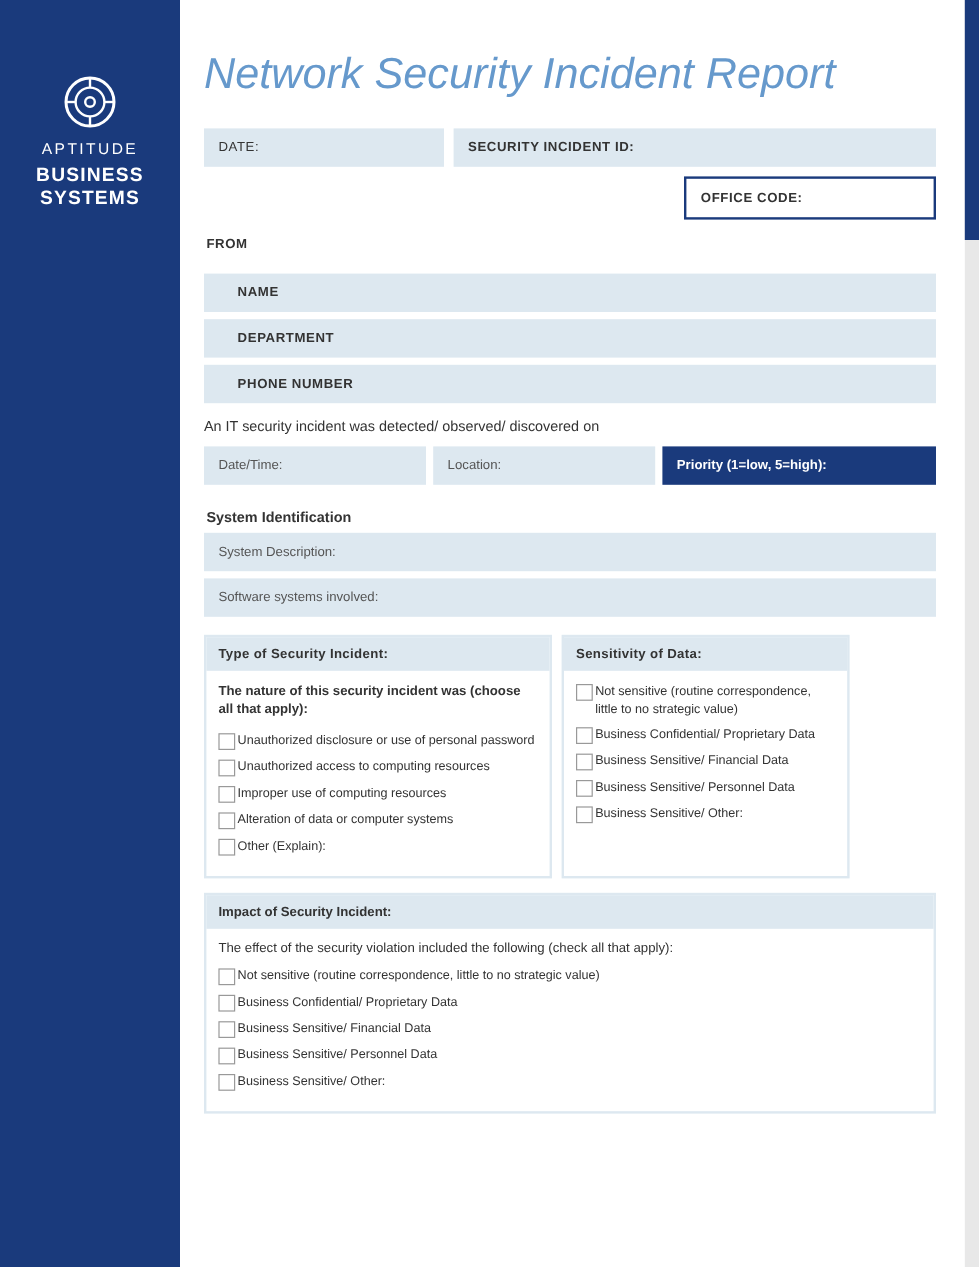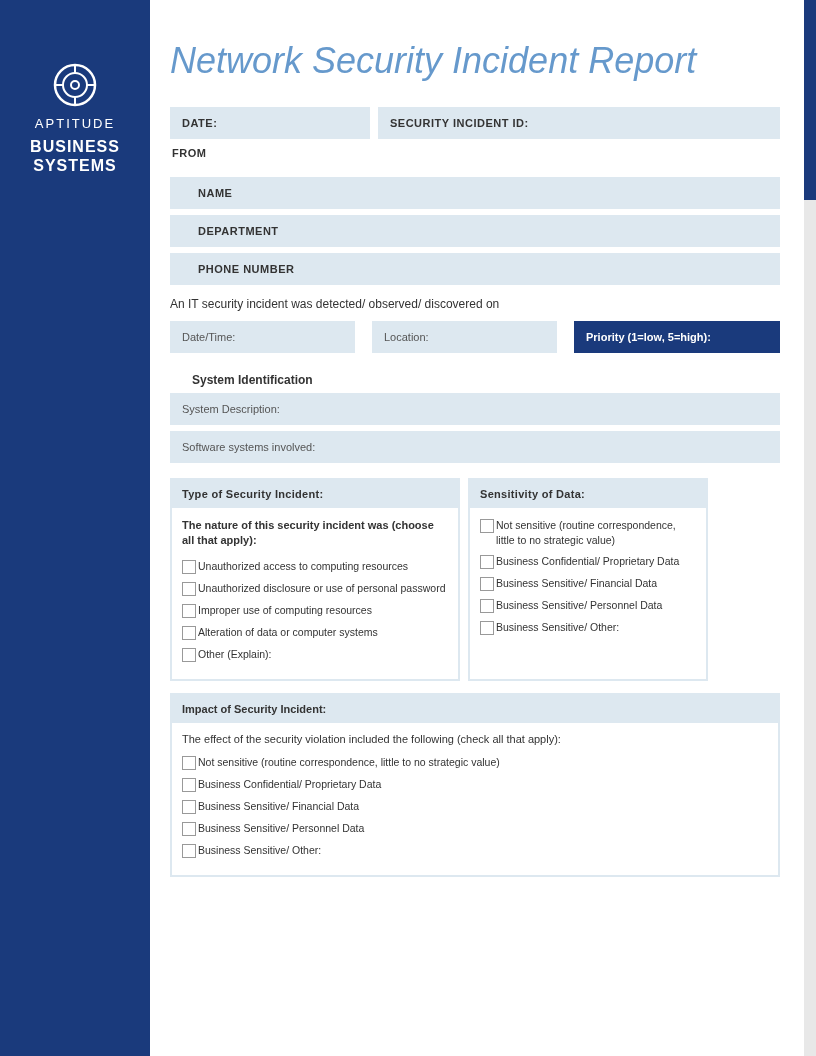--- a/index.html
+++ b/index.html
@@ -76,21 +76,21 @@
       gap: 0;
       margin-bottom: 8px;
       width: 610px;
     }
 
     .date-field {
       background-color: #dde8f0;
       padding: 10px 12px;
       flex: 0 0 200px;
       font-size: 11px;
-      font-weight: bold;
+      font-weight: normal;
       color: #333;
       letter-spacing: 0.5px;
     }
 
     .security-id-field {
       background-color: #dde8f0;
       padding: 10px 12px;
       flex: 1;
       font-size: 11px;
       font-weight: bold;
@@ -143,21 +143,21 @@
     .it-security-text {
       font-size: 12px;
       color: #333;
       margin-top: 12px;
       margin-bottom: 10px;
     }
 
     
     .row-dlp {
       display: flex;
-      gap: 17px;
+      gap: 6px;
       width: 610px;
       margin-bottom: 20px;
     }
 
     .date-time-field {
       background-color: #dde8f0;
       padding: 10px 12px;
       flex: 0 0 185px;
       font-size: 11px;
       color: #555;
@@ -182,21 +182,20 @@
       align-items: center;
     }
 
     
     .section-title {
       font-size: 12px;
       font-weight: bold;
       color: #333;
       margin-bottom: 6px;
       padding-left: 2px;
-      margin-left: 20px;
     }
 
     .system-desc-field {
       background-color: #dde8f0;
       padding: 10px 12px;
       width: 610px;
       font-size: 11px;
       color: #555;
       margin-bottom: 6px;
     }
@@ -341,20 +340,25 @@
 
   <div class="row-date-security">
     <div class="date-field">
       <span>DATE:</span>
     </div>
     <div class="security-id-field">
       <span>SECURITY INCIDENT ID:</span>
     </div>
   </div>
 
+  <div class="office-code-row">
+    <div class="office-code-field">
+      <span>OFFICE CODE:</span>
+    </div>
+  </div>
 
   <div class="from-label">FROM</div>
 
   <div class="full-field">
     <span>NAME</span>
   </div>
 
   <div class="full-field">
     <span>DEPARTMENT</span>
   </div>
@@ -386,25 +390,25 @@
   </div>
 
   <div class="two-col-section">
 
     <div class="security-incident-box">
       <div class="box-header">Type of Security Incident:</div>
       <div class="box-body">
         <div class="box-subtitle">The nature of this security incident was (choose all that apply):</div>
         <div class="checkbox-item">
           <div class="checkbox"></div>
+          <span class="checkbox-label">Unauthorized disclosure or use of personal password</span>
+        </div>
+        <div class="checkbox-item">
+          <div class="checkbox"></div>
           <span class="checkbox-label">Unauthorized access to computing resources</span>
-        </div>
-        <div class="checkbox-item">
-          <div class="checkbox"></div>
-          <span class="checkbox-label">Unauthorized disclosure or use of personal password</span>
         </div>
         <div class="checkbox-item">
           <div class="checkbox"></div>
           <span class="checkbox-label">Improper use of computing resources</span>
         </div>
         <div class="checkbox-item">
           <div class="checkbox"></div>
           <span class="checkbox-label">Alteration of data or computer systems</span>
         </div>
         <div class="checkbox-item">

